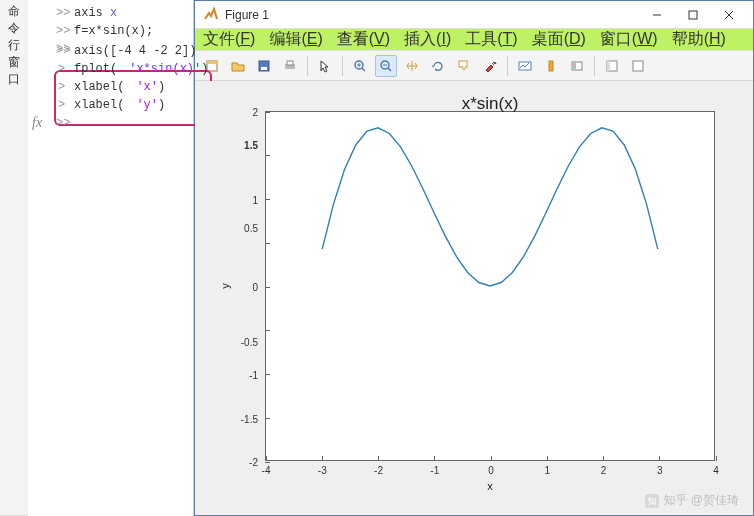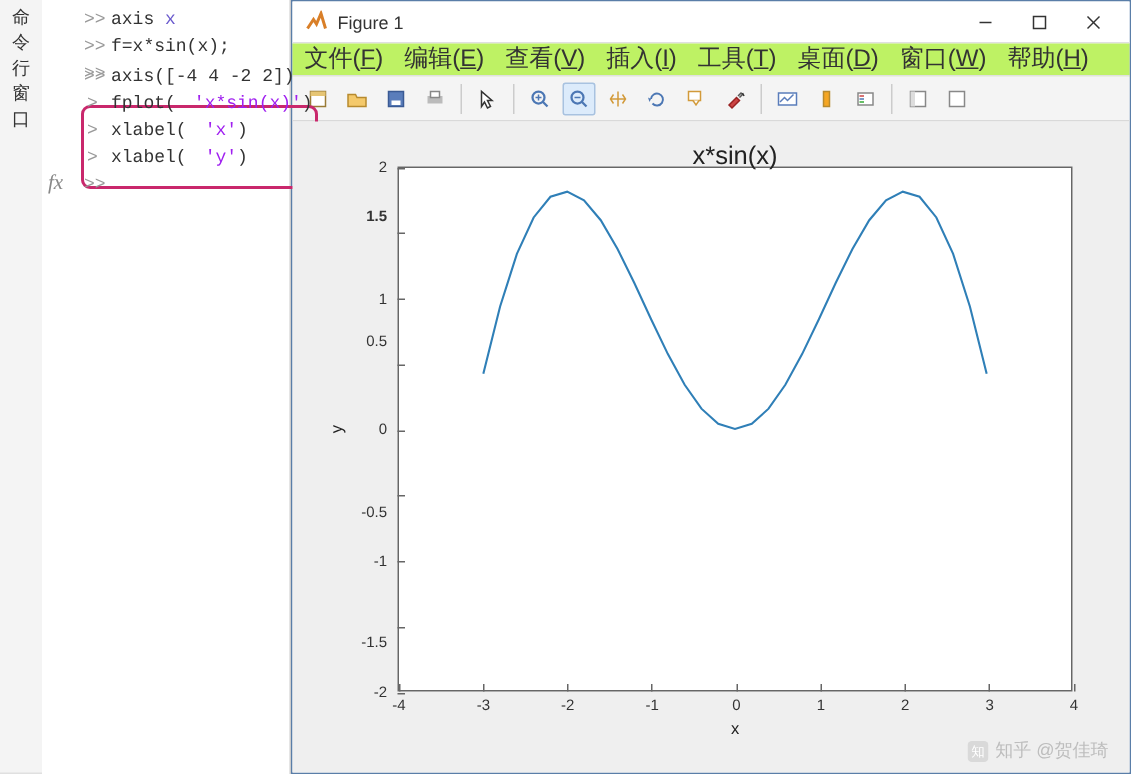--- a/index.html
+++ b/index.html
@@ -247,21 +247,21 @@
           <div class="tick-label xt" style="left: 281.25px;">1</div>
           <div class="tick-mark x" style="left: 337px;"></div>
           <div class="tick-label xt" style="left: 337.5px;">2</div>
           <div class="tick-mark x" style="left: 393.25px;"></div>
           <div class="tick-label xt" style="left: 393.75px;">3</div>
           <div class="tick-mark x" style="left: 449.5px;"></div>
           <div class="tick-label xt" style="left: 450px;">4</div>
           <div class="tick-mark y" style="top: 349.5px;"></div>
           <div class="tick-label yt" style="top: 350px;">-2</div>
           <div class="tick-mark y" style="top: 305.75px;"></div>
-          <div class="tick-label yt" style="top: 317px;">-1.5</div>
+          <div class="tick-label yt" style="top: 307px;">-1.5</div>
           <div class="tick-mark y" style="top: 262px;"></div>
           <div class="tick-label yt" style="top: 262.5px;">-1</div>
           <div class="tick-mark y" style="top: 218.25px;"></div>
           <div class="tick-label yt" style="top: 230px;">-0.5</div>
           <div class="tick-mark y" style="top: 174.5px;"></div>
           <div class="tick-label yt" style="top: 175px;">0</div>
           <div class="tick-mark y" style="top: 130.75px;"></div>
           <div class="tick-label yt" style="top: 116px;">0.5</div>
           <div class="tick-mark y" style="top: 87px;"></div>
           <div class="tick-label yt" style="top: 87.5px;">1</div>

